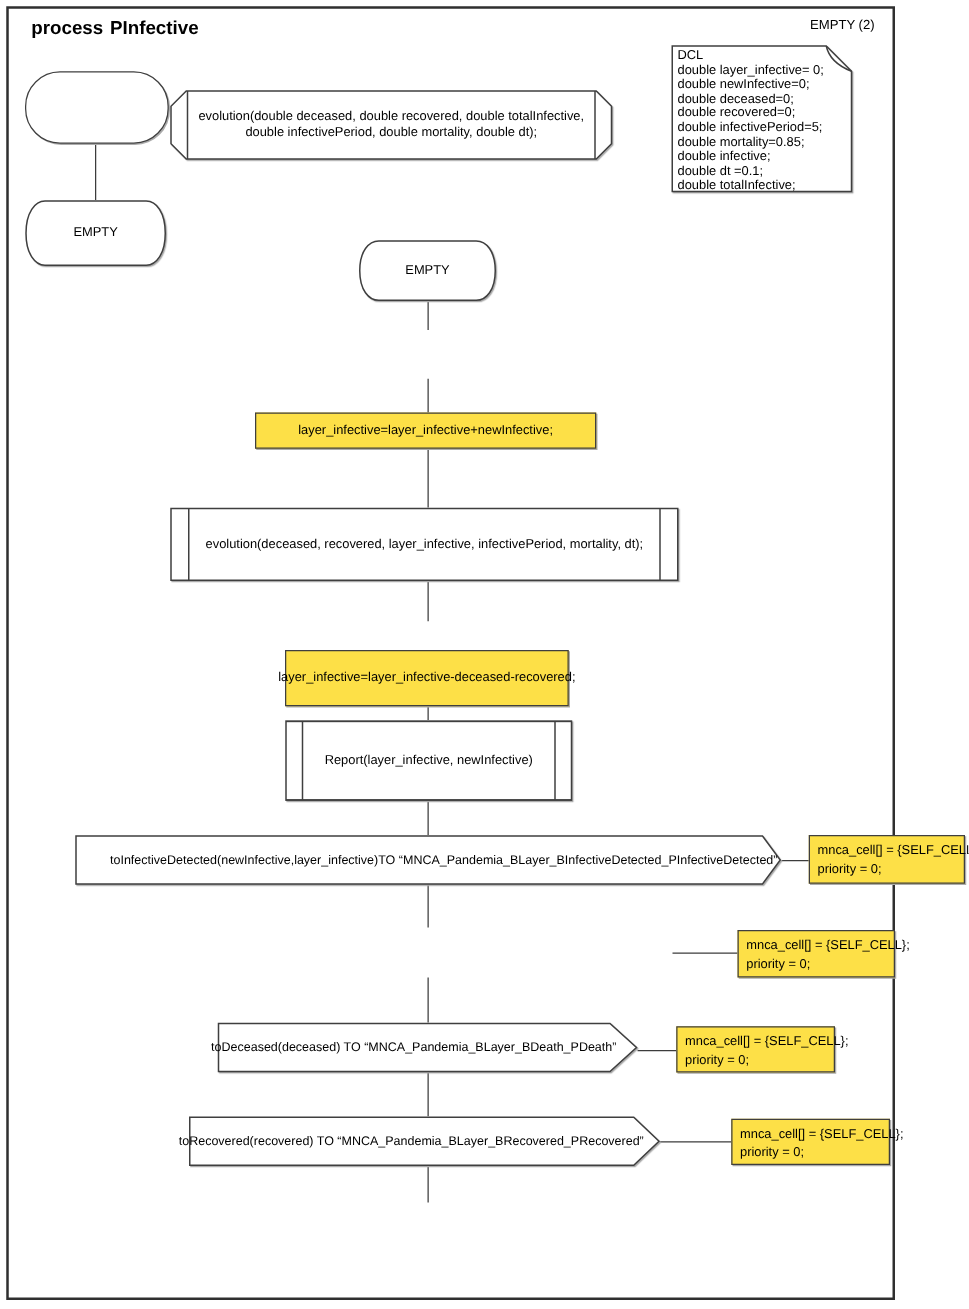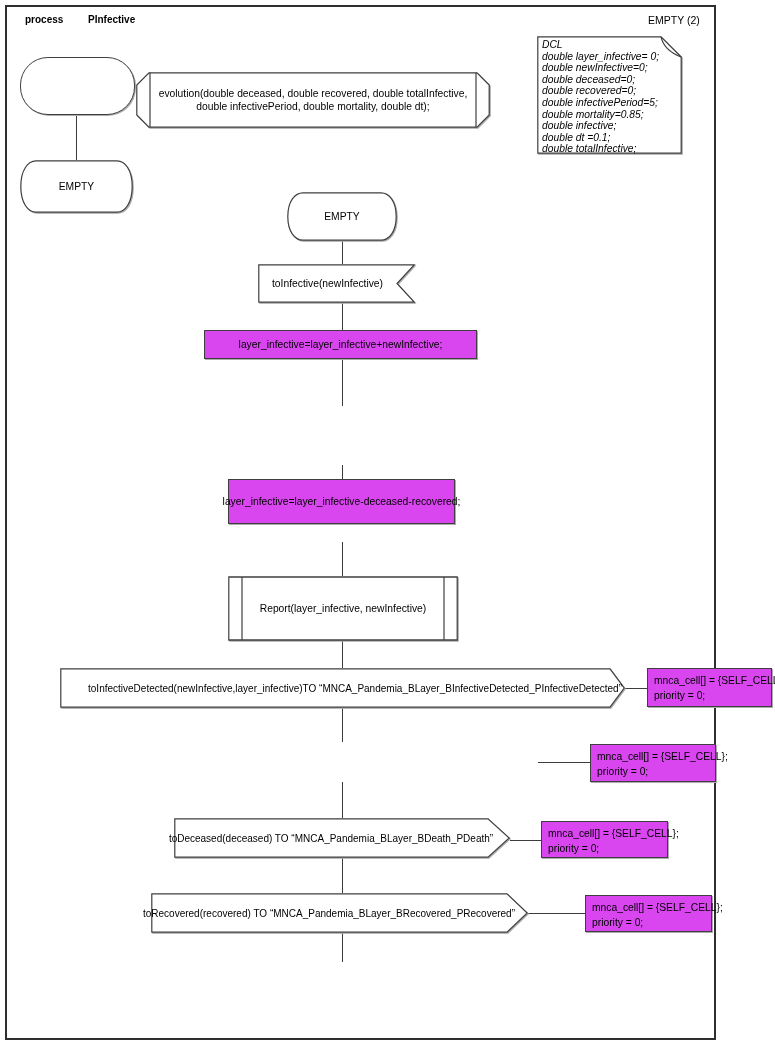--- a/index.html
+++ b/index.html
@@ -1,29 +1,29 @@
 <!DOCTYPE html>
 <html><head>
 <meta charset="utf-8">
 <style>
   html,body{margin:0;padding:0;background:#ffffff;}
   .canvas{position:relative;width:775px;height:1047px;background:#fff;
           font-family:"Liberation Sans",sans-serif;color:#000;overflow:hidden;}
   .frame{position:absolute;left:5px;top:5px;width:711px;height:1035px;border:2px solid #2f2f2f;box-sizing:border-box;}
-  .hdr{position:absolute;font-size:10px;font-weight:bold;}
+  .hdr{position:absolute;font-size:15px;font-weight:bold;}
   .corner{position:absolute;font-size:10.5px;}
   .vline{position:absolute;width:1px;background:#3c3c3c;}
   .hline{position:absolute;height:1px;background:#3c3c3c;}
   .shape{position:absolute;}
   .shape>svg{position:absolute;left:0;top:0;width:100%;height:100%;overflow:visible;
              filter:drop-shadow(1px 1px 0 #ababab);}
   .lbl{position:absolute;inset:0;display:flex;flex-direction:column;align-items:center;justify-content:center;
        text-align:center;font-size:10.3px;line-height:13px;white-space:nowrap;}
   .lbl.small{font-size:10px;}
-  .box{position:absolute;background:#d946ef;border:1px solid #3f3f3f;box-sizing:border-box;
+  .box{position:absolute;background:#fde047;border:1px solid #3f3f3f;box-sizing:border-box;
        box-shadow:1px 1px 0 #ababab;}
   .box .lbl{position:absolute;inset:0;}
   .annot{padding:4px 0 0 6px;font-size:10.3px;line-height:15px;white-space:nowrap;}
   .dcltxt{position:absolute;left:5px;top:3px;right:2px;font-size:10.3px;line-height:11.6px;white-space:nowrap;}
   .stadium{position:absolute;background:#fff;border:1px solid #3f3f3f;border-radius:28px;
            box-shadow:1px 1px 0 #ababab;}
 </style>
 </head>
 <body>
 
@@ -65,21 +65,21 @@
       <path d="M13,0.8 H341 L353.2,13 V43 L341,55.2 H13 L0.8,43 V13 Z" fill="#fff" stroke="#3f3f3f" stroke-width="1.2"></path>
       <line x1="14" y1="0.8" x2="14" y2="55.2" stroke="#3f3f3f" stroke-width="1.2"></line>
       <line x1="340" y1="0.8" x2="340" y2="55.2" stroke="#3f3f3f" stroke-width="1.2"></line>
     </svg>
     <div class="lbl">
       <div>evolution(double deceased, double recovered, double totalInfective,</div>
       <div>double infectivePeriod, double mortality, double dt);</div>
     </div>
   </div>
 
-  <div class="shape" style="left:537px;top:36px;width:145px;height:118px;font-style:italic;">
+  <div class="shape" style="left:537px;top:36px;width:145px;height:118px;">
     <svg viewBox="0 0 145 118" preserveAspectRatio="none">
       <path d="M0.8,0.8 H124 L144.2,21 V117.2 H0.8 Z" fill="#fff" stroke="#3f3f3f" stroke-width="1.2"></path>
       <path d="M124,0.8 C126,10 134,17 144.2,21" fill="none" stroke="#3f3f3f" stroke-width="1.2"></path>
     </svg>
     <div class="dcltxt">
       <div>DCL</div>
       <div>double layer_infective= 0;</div>
       <div>double newInfective=0;</div>
       <div>double deceased=0;</div>
       <div>double recovered=0;</div>
@@ -91,33 +91,35 @@
     </div>
   </div>
 
   <div class="shape" style="left:287px;top:192px;width:110px;height:49px;">
     <svg viewBox="0 0 110 49" preserveAspectRatio="none">
       <path d="M16,0.8 H94 C102,0.8 109.2,9 109.2,24.5 C109.2,40 102,48.2 94,48.2 H16 C8,48.2 0.8,40 0.8,24.5 C0.8,9 8,0.8 16,0.8 Z" fill="#fff" stroke="#3f3f3f" stroke-width="1.2"></path>
     </svg>
     <div class="lbl">EMPTY</div>
   </div>
 
-  <div class="shape" style="left:258px;top:264px;width:157px;height:39px;">
-    <svg viewBox="0 0 157 39" preserveAspectRatio="none">
-      <polygon points="0.8,0.8 156.2,0.8 139,19.5 156.2,38.2 0.8,38.2" fill="#fff" stroke="#3f3f3f" stroke-width="1.2"></polygon>
-    </svg>
-    <div class="lbl" style="right:18px;">toInfective(newInfective)</div>
-  </div>
 
   <div class="box" style="left:204px;top:330px;width:273px;height:29px;">
     <div class="lbl">layer_infective=layer_infective+newInfective;</div>
   </div>
 
+  <div class="shape" style="left:136px;top:406px;width:407px;height:59px;">
+    <svg viewBox="0 0 407 59" preserveAspectRatio="none">
+      <rect x="0.8" y="0.8" width="405.4" height="57.4" fill="#fff" stroke="#3f3f3f" stroke-width="1.2"></rect>
+      <line x1="15" y1="0.8" x2="15" y2="58.2" stroke="#3f3f3f" stroke-width="1.2"></line>
+      <line x1="392" y1="0.8" x2="392" y2="58.2" stroke="#3f3f3f" stroke-width="1.2"></line>
+    </svg>
+    <div class="lbl">evolution(deceased, recovered, layer_infective, infectivePeriod, mortality, dt);</div>
+  </div>
 
-  <div class="box" style="left:228px;top:479px;width:227px;height:45px;">
+  <div class="box" style="left:228px;top:520px;width:227px;height:45px;">
     <div class="lbl">layer_infective=layer_infective-deceased-recovered;</div>
   </div>
 
   <div class="shape" style="left:228px;top:576px;width:230px;height:65px;">
     <svg viewBox="0 0 230 52" preserveAspectRatio="none">
       <rect x="0.8" y="0.8" width="228.4" height="50.4" fill="#fff" stroke="#3f3f3f" stroke-width="1.2"></rect>
       <line x1="14" y1="0.8" x2="14" y2="51.2" stroke="#3f3f3f" stroke-width="1.2"></line>
       <line x1="216" y1="0.8" x2="216" y2="51.2" stroke="#3f3f3f" stroke-width="1.2"></line>
     </svg>
     <div class="lbl">Report(layer_infective, newInfective)</div>

